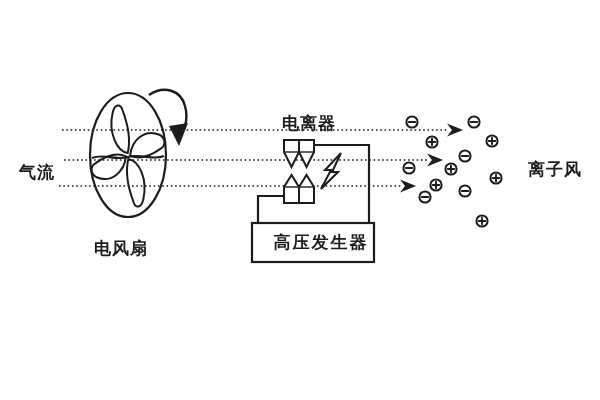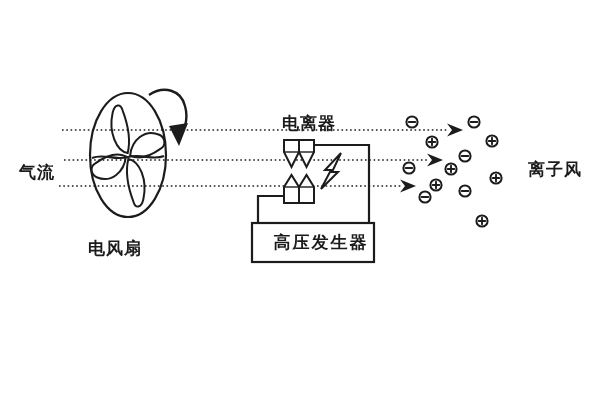--- a/index.html
+++ b/index.html
@@ -14,21 +14,21 @@
   .canvas svg{position:absolute;left:0;top:0;}
   .lbl{
     position:absolute;
     font-size:17px;
     letter-spacing:1px;
     color:#1b1b1b;
     white-space:nowrap;
     font-weight:600;
   }
   #label-airflow  {left:19px;  top:161px;}
-  #label-fan      {left:88px;  top:237px;}
+  #label-fan      {left:94px;  top:237px;}
   #label-ionizer  {left:282px; top:100px;margin-top:12px;}
   #label-ionwind  {left:528px; top:158px;}
   #label-generator{
     position:absolute;left:252px;top:223px;width:138px;height:39px;
     display:flex;align-items:center;justify-content:center;
     font-size:17px;letter-spacing:2px;font-weight:600;color:#1b1b1b;
     white-space:nowrap;
   }
   
   .ink      {stroke:#1c1c1c;fill:none;stroke-width:2.2;}

